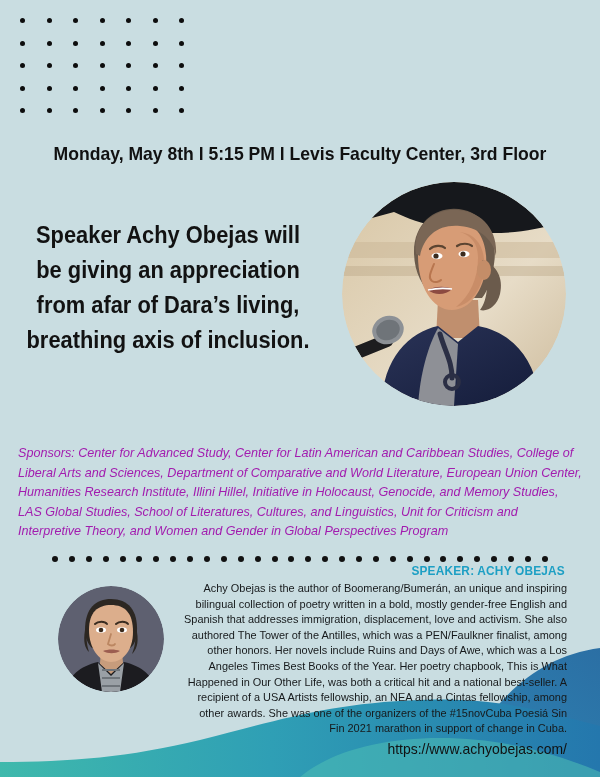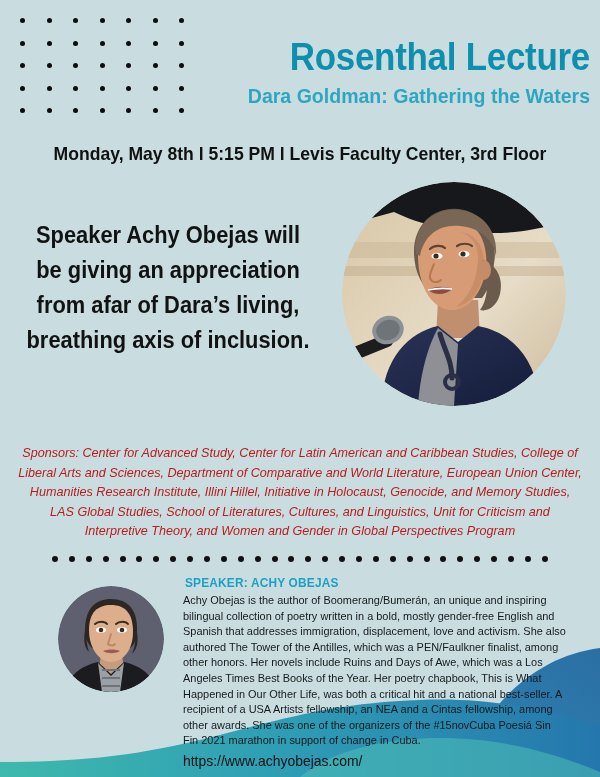--- a/index.html
+++ b/index.html
@@ -73,37 +73,37 @@
     border-radius:50%;overflow:hidden;
   }
   .photo-main svg{display:block;}
 
   
   .host{
     position:absolute;left:30px;top:416px;width:540px;text-align:center;
     font-style:italic;font-size:12.6px;color:#3c4144;line-height:18px;
   }
   .sponsors{
-    position:absolute;left:18px;top:444px;width:564px;text-align:center;
-    font-style:italic;font-size:12.6px;color:#b91c1c;line-height:19.5px;
+    position:absolute;left:18px;top:444px;width:564px;text-align:left;
+    font-style:italic;font-size:12.6px;color:#a21caf;line-height:19.5px;
   }
 
   
   .dot-divider{
     position:absolute;left:52px;top:556px;width:496px;
     display:flex;justify-content:space-between;align-items:center;
   }
   .dot-divider .dot{width:6px;height:6px;border-radius:50%;background:#111;}
 
   
   .bio-photo{
     position:absolute;left:58px;top:586px;width:106px;height:106px;
     border-radius:50%;overflow:hidden;
   }
-  .bio-block{position:absolute;left:175px;top:576px;width:400px;text-align:left;}
+  .bio-block{position:absolute;left:175px;top:564px;width:400px;text-align:right;}
   .bio-heading{
     font-weight:bold;font-size:12.5px;color:#1d9fc4;letter-spacing:0.2px;
     transform:scaleX(0.95);
   }
   .bio-text{
     font-size:11.4px;line-height:15.6px;color:#16191b;margin-top:3px;
     transform:scaleX(0.96);
   }
   .bio-url{
     font-size:14.5px;color:#111;margin-top:4px;
@@ -167,24 +167,20 @@
     <span class="dot"></span>
     <span class="dot"></span>
     <span class="dot"></span>
     <span class="dot"></span>
     <span class="dot"></span>
     <span class="dot"></span>
     <span class="dot"></span>
     <span class="dot"></span>
   </div>
 
-  <div class="header">
-    <div class="title">Rosenthal Lecture</div>
-    <div class="subtitle">Dara Goldman: Gathering the Waters</div>
-  </div>
 
   <div class="datebar">Monday, May 8th l 5:15 PM l Levis Faculty Center, 3rd Floor</div>
 
   <div class="quote">Speaker Achy Obejas will be giving an appreciation from afar of Dara’s living, breathing axis of inclusion.</div>
 
   <div class="photo-main">
     <svg width="224" height="224" viewBox="0 0 224 224">
       <defs>
         <clipPath id="circClip">
             <circle cx="112" cy="112" r="112"></circle>

